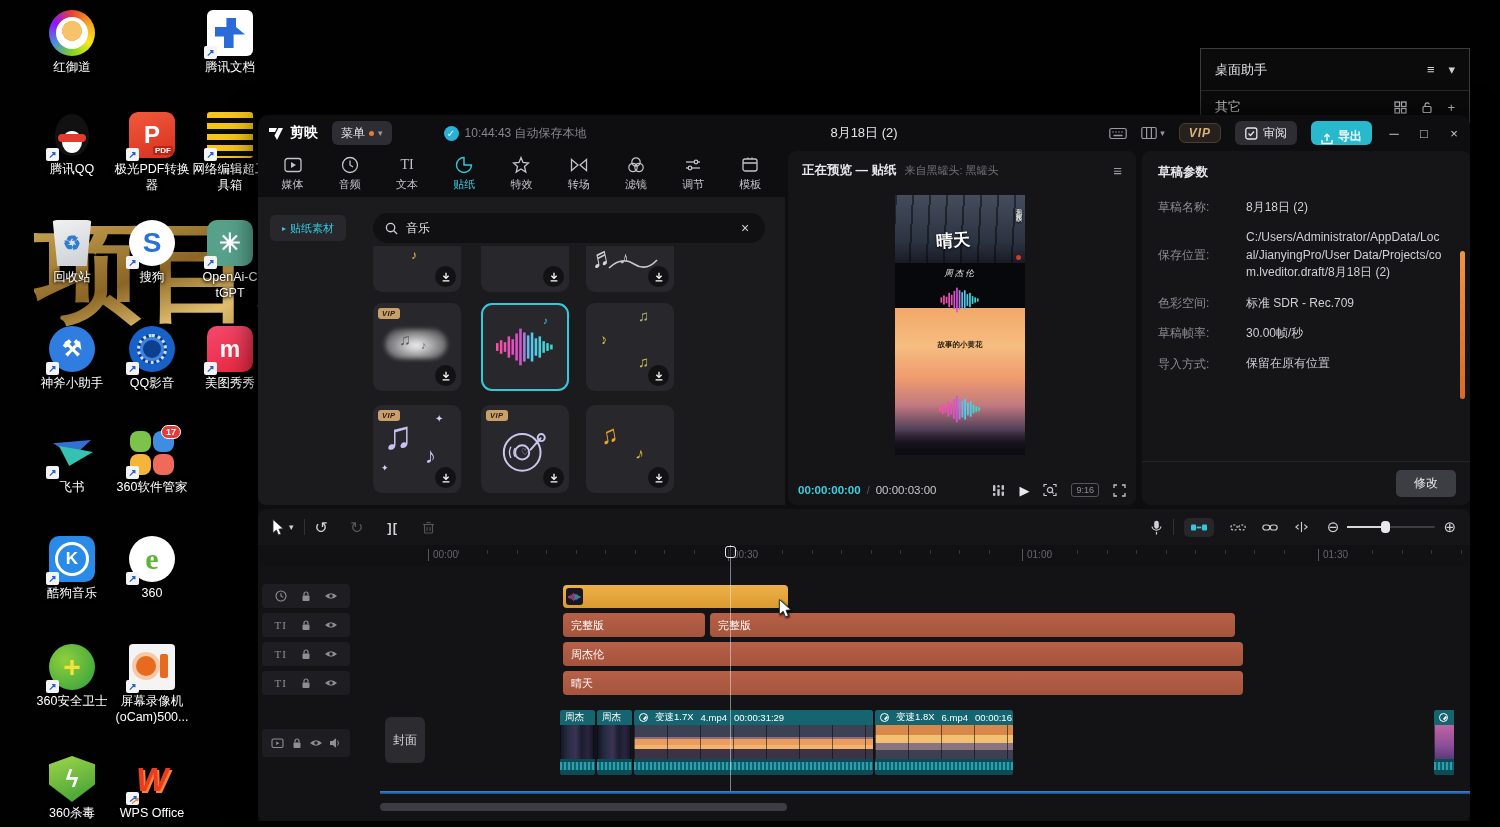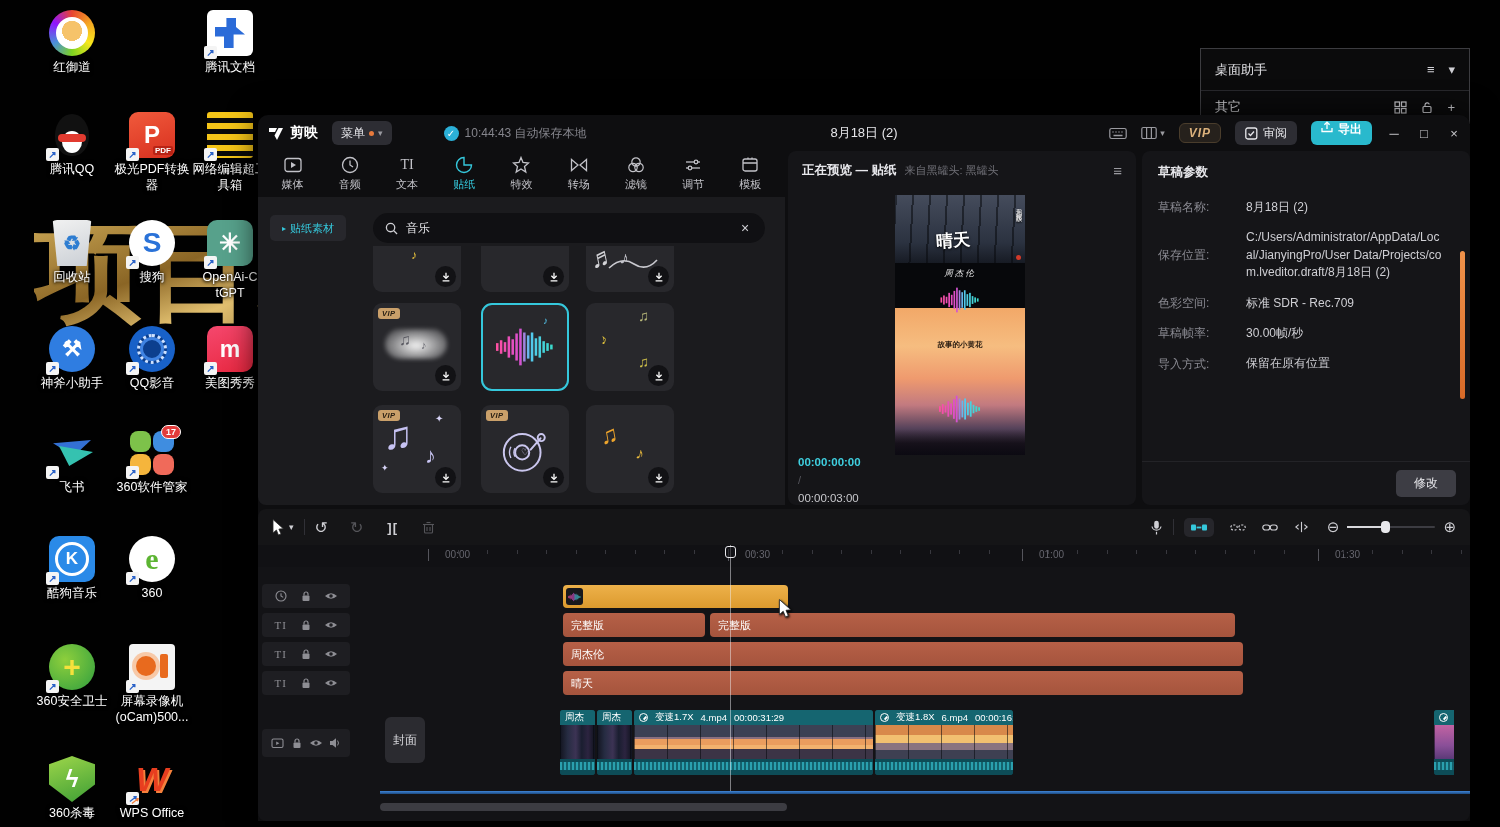--- a/index.html
+++ b/index.html
@@ -84,21 +84,21 @@
   .menu-dot { width:5px; height:5px; border-radius:50%; background:#e87a3c; }
   .caret { font-size:9px; color:#9a9aa0; }
   .autosave { display:flex; align-items:center; gap:6px; margin-left:52px; color:#85858c; font-size:12px; }
   .as-check { width:15px; height:15px; border-radius:50%; background:#2bb0d8; color:#fff; font-size:10px; display:flex; align-items:center; justify-content:center; }
   .doc-title { position:absolute; left:50%; transform:translateX(-50%); color:#e6e6ea; font-size:13px; }
   .tb-right { position:absolute; right:8px; top:0; height:36px; display:flex; align-items:center; gap:14px; }
   .tb-ico { color:#9a9aa0; display:inline-flex; align-items:center; gap:3px; }
   .vip-badge { background:#26211c; border:1px solid #4a3d2c; border-radius:6px; padding:2px 9px;
     color:#dcb27c; font-size:12px; font-weight:bold; font-style:italic; letter-spacing:1px; }
   .review-btn { background:#2d2d33; border-radius:6px; height:24px; padding:0 10px; display:flex; align-items:center; gap:5px; color:#e8e8ec; font-size:12px; }
-  .export-btn { background:#29b9cd; border-radius:6px; height:24px; padding:0 10px; display:flex; align-items:flex-start; gap:5px; color:#fff; font-size:12px; font-weight:bold; }
+  .export-btn { background:#29b9cd; border-radius:6px; height:24px; padding:0 10px; display:flex; align-items:flex-end; gap:5px; color:#fff; font-size:12px; font-weight:bold; }
   .wbtn { color:#c8c8cc; font-size:13px; width:16px; text-align:center; }
 
   
   #tabbar { position:absolute; left:0; top:36px; width:527px; height:46px; display:flex; padding:0 6px; }
   .tab { flex:1; display:flex; flex-direction:column; align-items:center; justify-content:center; gap:3px; color:#c2c2c8; }
   .tab .tlabel { font-size:11px; }
   .tab.active { color:#35c8dc; }
 
   
   #left-panel { position:absolute; left:0; top:82px; width:527px; height:308px; background:#1b1b1e; border-radius:0 0 0 8px; }
@@ -140,21 +140,21 @@
   .v-mid { position:absolute; top:68px; left:0; right:0; height:45px; background:#07080b; }
   .v-artist { position:absolute; top:5px; left:0; right:0; text-align:center; color:#e8e8ea; font-size:8.5px; letter-spacing:2px;
     font-family:"Liberation Serif",serif; font-style:italic; text-shadow:0 1px 2px #000; }
   .v-bot { position:absolute; top:113px; left:0; right:0; bottom:0;
     background:linear-gradient(180deg,#f2a868 0,#f6bd80 26%,#ef9a6e 48%,#c27a80 66%,#55425a 82%,#261f2c 100%); }
   .v-caption { position:absolute; top:32px; left:0; right:0; text-align:center; color:#2e2014; font-size:7.5px; font-weight:bold; }
   .v-wave1 { position:absolute; left:43px; top:92px; }
   .v-wave2 { position:absolute; left:40px; top:200px; }
   .v-water { position:absolute; bottom:0; left:0; right:0; height:26px;
     background:linear-gradient(180deg,rgba(20,14,24,0),rgba(16,12,20,.85) 55%,#0c0a12); }
-  .pv-ctrl { position:absolute; left:0; bottom:21px; width:100%; height:28px; display:flex; padding:0 10px; gap:6px;flex-direction:column; }
+  .pv-ctrl { position:absolute; left:0; bottom:1px; width:100%; height:28px; display:flex; align-items:center; padding:0 10px; gap:6px; }
   .t-cur { color:#3fd0e0; font-size:11.5px; font-weight:bold; }
   .t-sep { color:#55555c; font-size:11px; }
   .t-dur { color:#c8c8cc; font-size:11.5px; }
   .pv-sp { flex:1; }
   .pv-ic { color:#c2c2c8; display:inline-flex; margin-left:8px; }
   .ratio-badge { border:1px solid #55555c; color:#8e8e94; border-radius:3px; font-size:9px; padding:1px 4px; margin-left:8px; }
 
   
   #draft-panel { position:absolute; left:884px; top:36px; width:328px; height:354px; background:#151518; border-radius:8px; }
   .dp-title { padding:13px 16px 10px; color:#e8e8ec; font-size:12.5px; font-weight:bold; }
@@ -174,21 +174,21 @@
   .tt { color:#cfcfd4; display:inline-flex; align-items:center; justify-content:center; }
   .tt.dim { color:#55555a; }
   .tt-sep { width:1px; height:16px; background:#303036; margin:0 10px; }
   .snap-on { background:#26262b; border-radius:5px; padding:4px 7px; color:#35c8dc; }
   .zoom-track { width:88px; height:2px; background:#3c3c42; border-radius:1px; position:relative; margin:0 8px; }
   .zoom-fill { position:absolute; left:0; top:0; height:2px; width:38px; background:#d8d8dc; }
   .zoom-handle { position:absolute; left:34px; top:-5px; width:9px; height:12px; border-radius:4px; background:#e8e8ec; }
 
   
   #tl-ruler { position:absolute; left:0; top:430px; width:100%; height:22px; background:#111114; color:#66666e; font-size:10px; }
-  .rlabel { position:absolute; top:4px; border-left:1px solid #55555c; padding-left:16px; line-height:12px; }
+  .rlabel { position:absolute; top:4px; border-left:1px solid #55555c; padding-left:4px; line-height:12px; }
   .tick { position:absolute; top:5px; width:1px; height:4px; background:#38383e; }
 
   
   #tl-tracks { position:absolute; left:0; top:452px; width:100%; height:254px; background:#131316; border-radius:0 0 8px 8px; }
   .thead { position:absolute; left:4px; width:88px; background:#1e1e22; border-radius:4px;
     display:flex; align-items:center; gap:0; padding:0 6px; color:#8e8e94; }
   .thead .hcell { flex:1; display:flex; justify-content:center; }
   .thead .ti { font-size:11px; font-family:"Liberation Serif",serif; letter-spacing:1px; }
   .lockpad, .eyepad { display:inline-flex; }
   .clip { position:absolute; border-radius:4px; overflow:hidden; }

